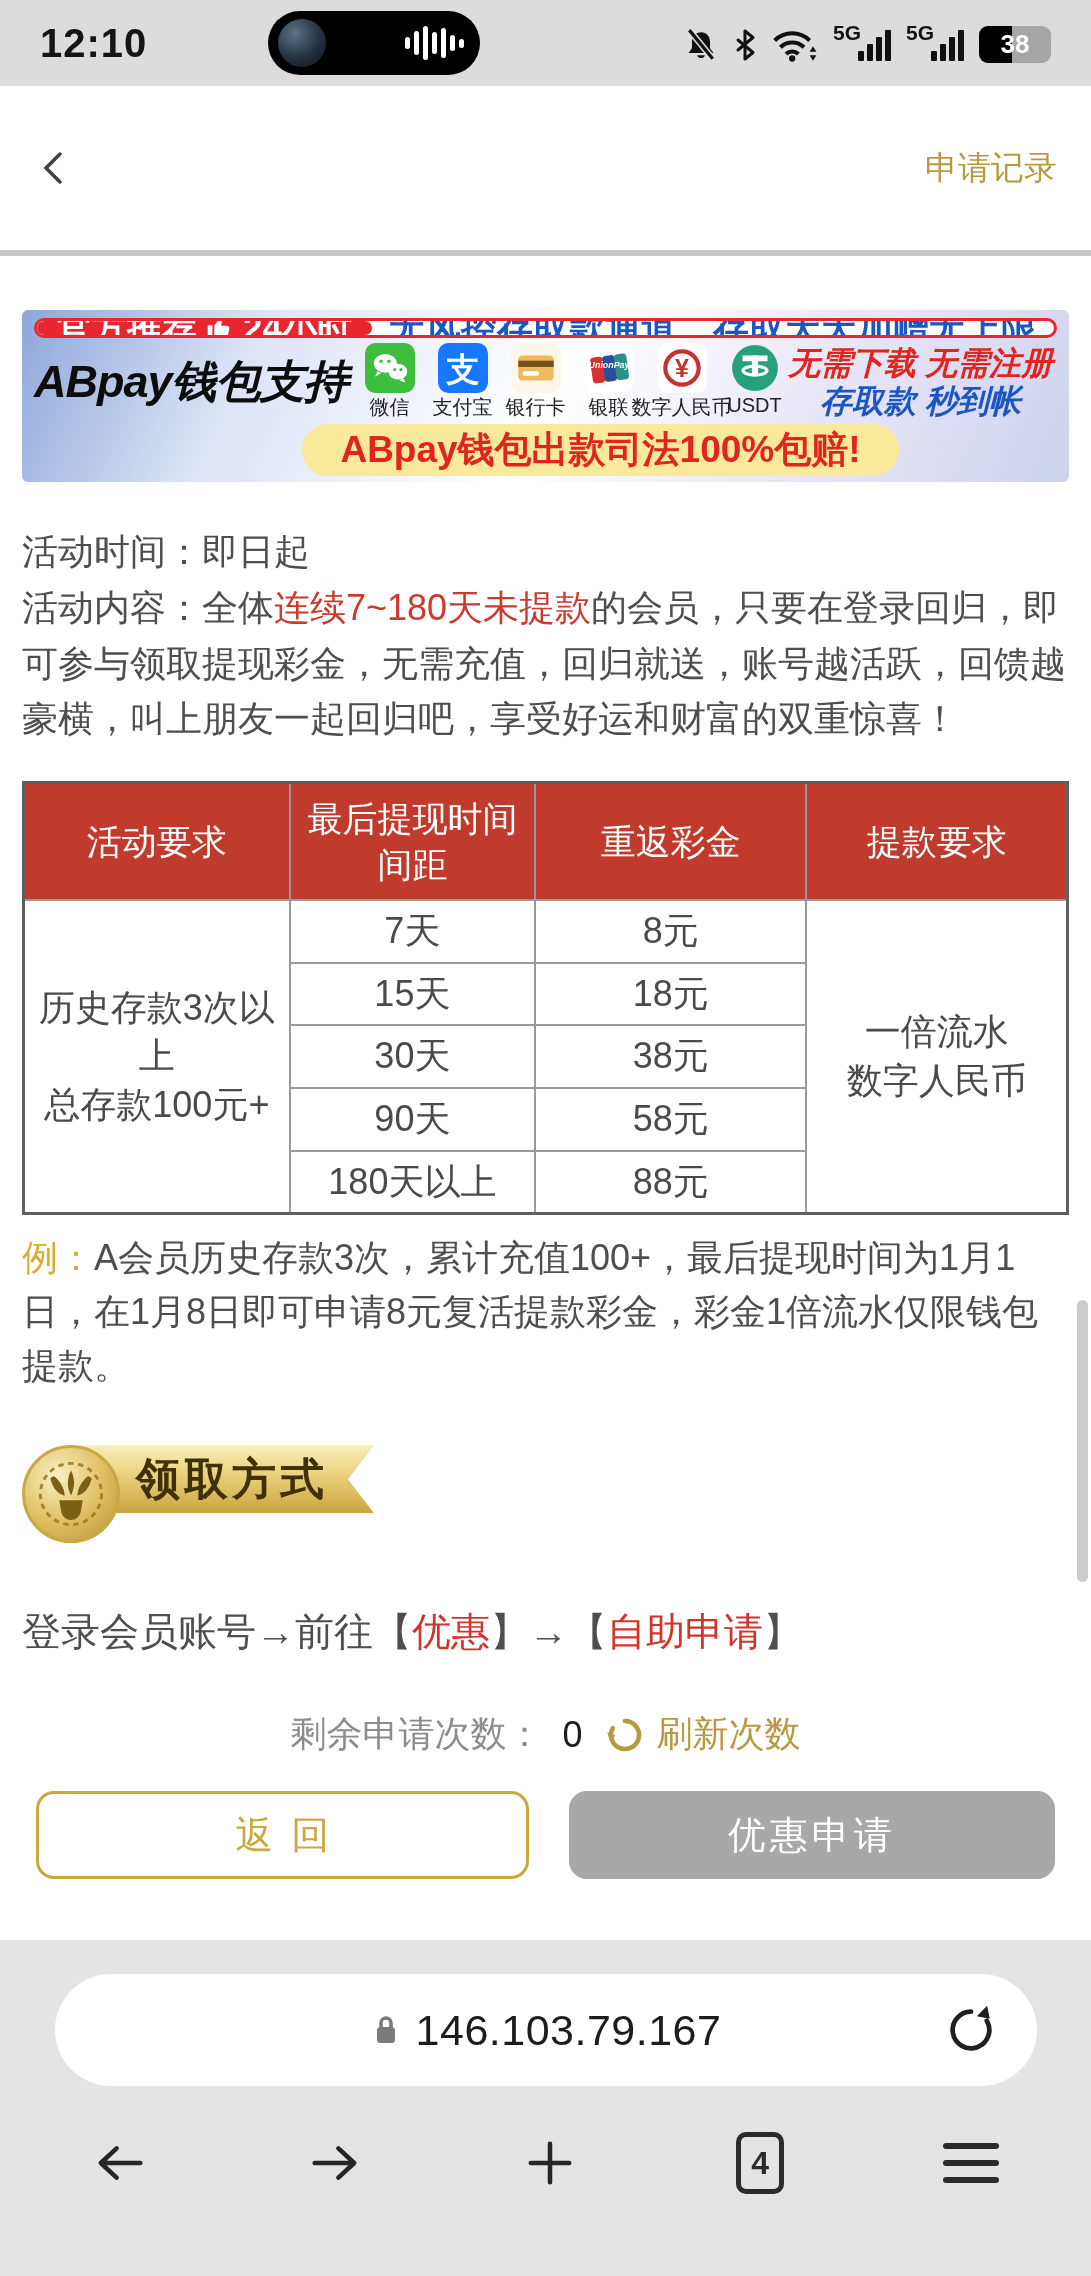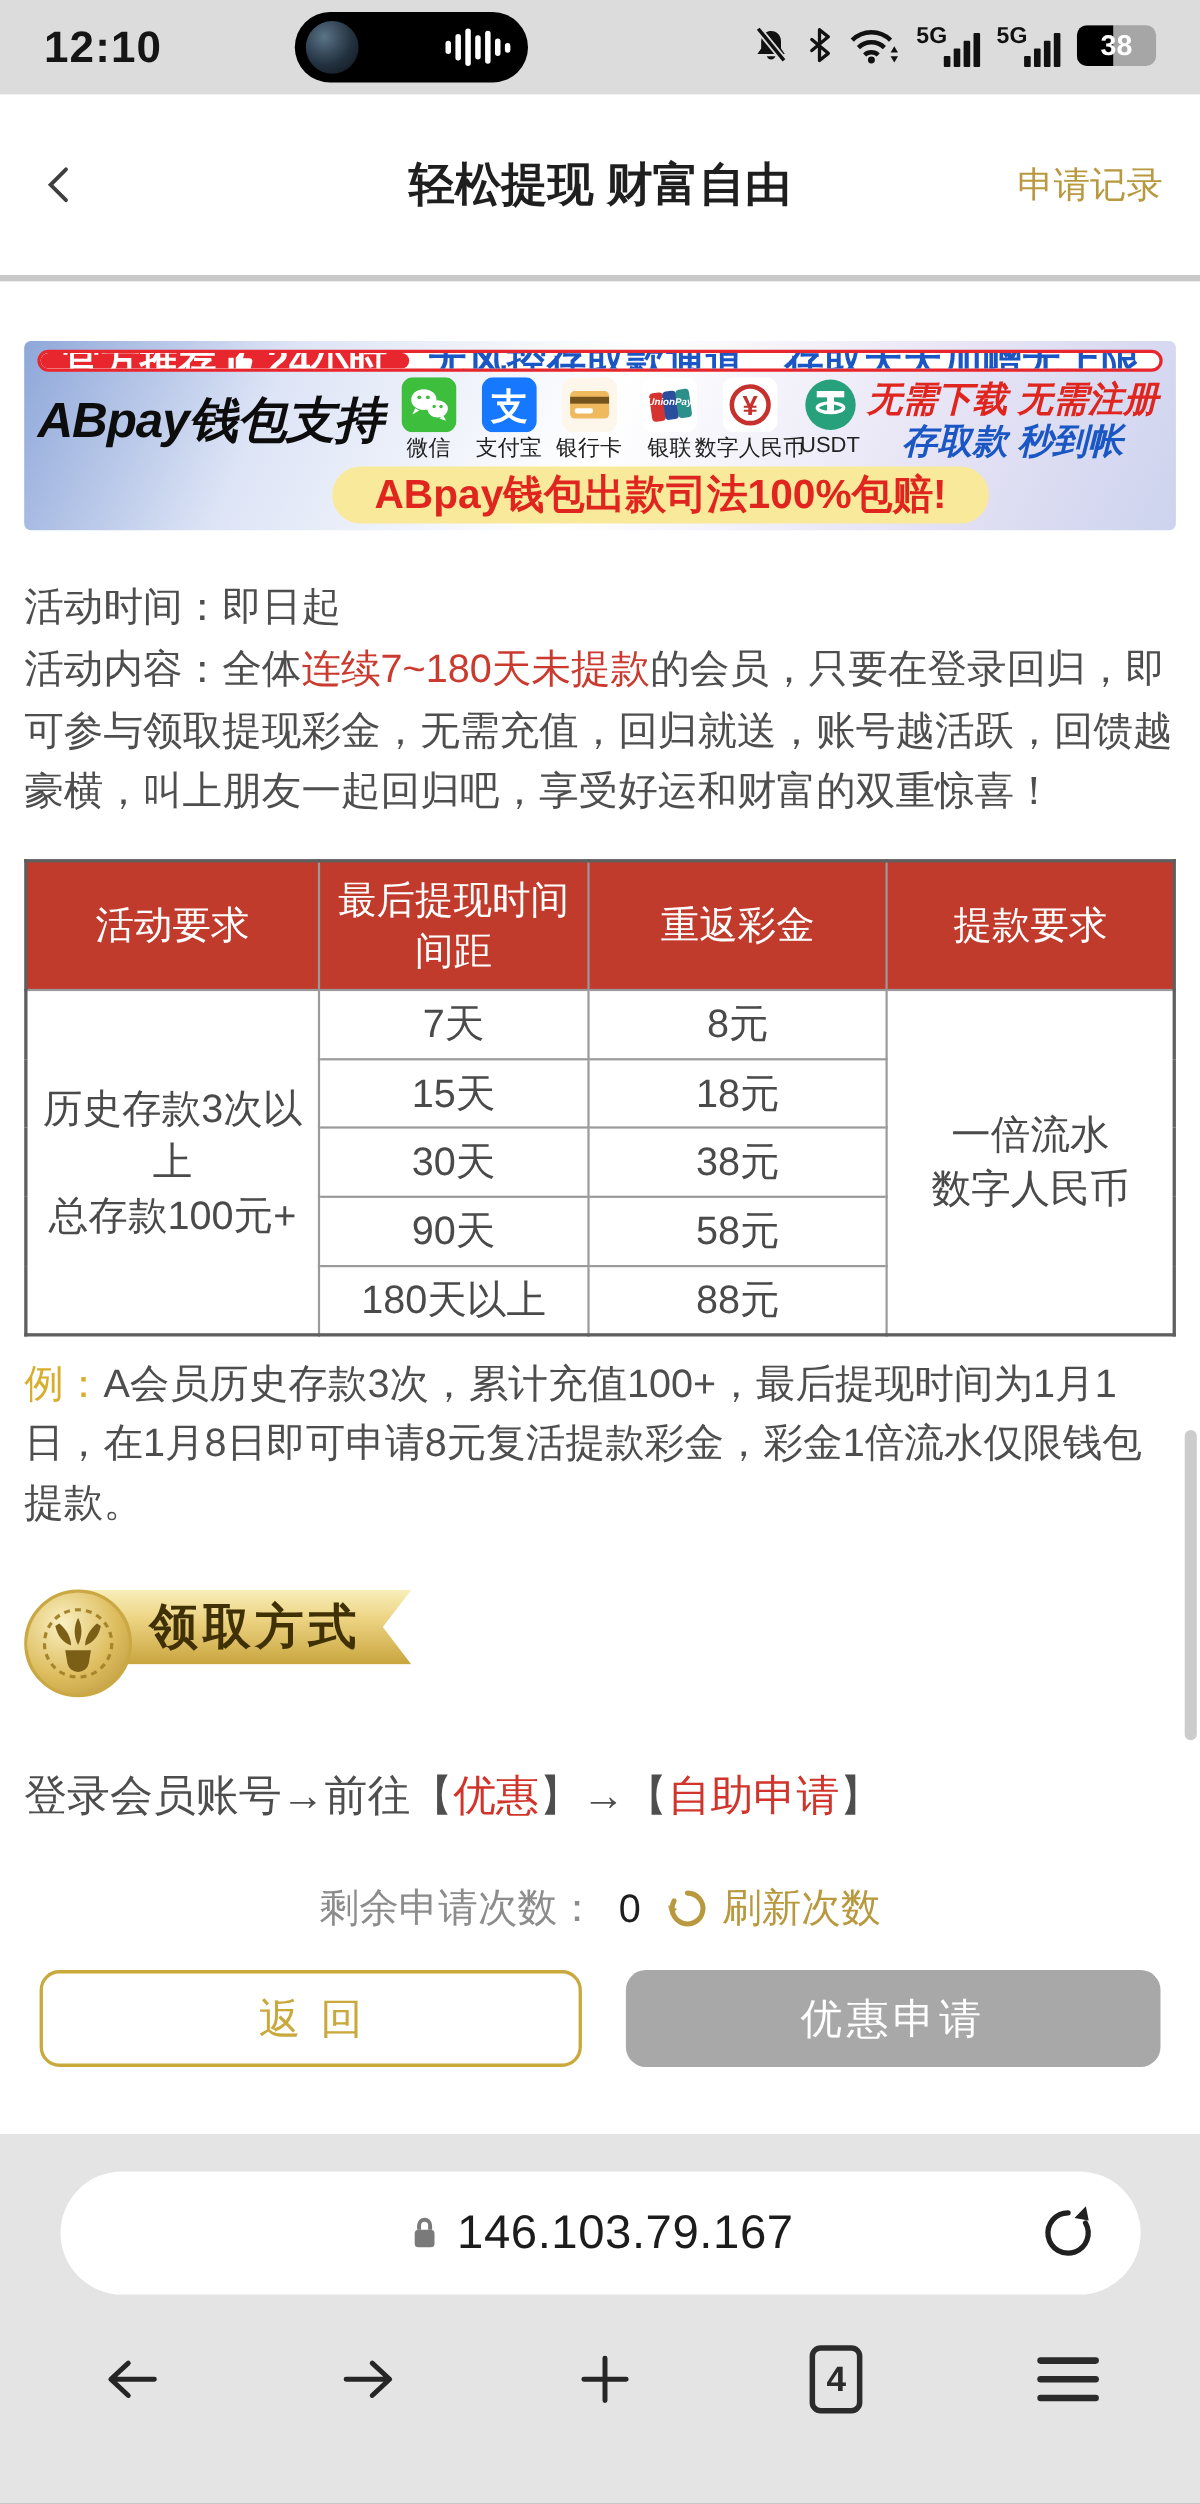--- a/index.html
+++ b/index.html
@@ -11,21 +11,21 @@
   .statusbar{position:absolute;top:0;left:0;width:100%;height:86px;background:#dcdcdc;
              display:flex;align-items:center;padding:0 40px;}
   .sb-time{font-size:40px;font-weight:600;color:#151515;letter-spacing:1px;}
   .media-pill{position:absolute;left:268px;top:11px;width:212px;height:64px;background:#000;
               border-radius:40px;display:flex;align-items:center;justify-content:space-between;
               padding:0 10px;}
   .album{width:48px;height:48px;border-radius:50%;
          background:radial-gradient(circle at 35% 30%,#5a7387,#233240 55%,#0c1218);}
   .waveform{display:flex;align-items:center;gap:4px;margin-right:6px;}
   .waveform i{display:block;width:5px;background:#fff;border-radius:3px;}
-  .sb-icons{margin-left:auto;display:flex;align-items:flex-start;gap:15px;}
+  .sb-icons{margin-left:auto;display:flex;align-items:flex-end;gap:15px;}
   .sb-icons svg{display:block;}
   .sig{position:relative;width:58px;height:40px;}
   .sig .nettag{position:absolute;left:0;top:-2px;font-size:21px;font-weight:700;color:#111;}
   .sig .bars{position:absolute;right:0;bottom:2px;display:flex;align-items:flex-end;gap:3px;}
   .sig .bars i{display:block;width:6px;background:#111;border-radius:1px;}
   .battery{position:relative;width:72px;height:37px;border-radius:9px;background:#a6a6a6;overflow:hidden;}
   .battery .fill{position:absolute;left:0;top:0;bottom:0;width:46%;background:#000;}
   .battery .pct{position:absolute;inset:0;display:flex;align-items:center;justify-content:center;
                 color:#fff;font-size:26px;font-weight:700;}
 
@@ -185,21 +185,20 @@
         <div class="fill"></div>
         <div class="pct">38</div>
       </div>
     </div>
   </div>
 
   <div class="appheader">
     <svg width="40" height="44" viewBox="0 0 40 44" style="z-index:2">
       <path d="M26 8 L12 22 L26 36" stroke="#3f3f3f" stroke-width="3.5" fill="none" stroke-linecap="round"></path>
     </svg>
-    <div class="page-title">轻松提现 财富自由</div>
     <span class="header-action">申请记录</span>
   </div>
   <div class="hdr-divider"></div>
 
   <div class="page">
 
     <div class="banner">
       <div class="b-row1">
         <div class="b-badge">
           <span>官方推荐</span>

